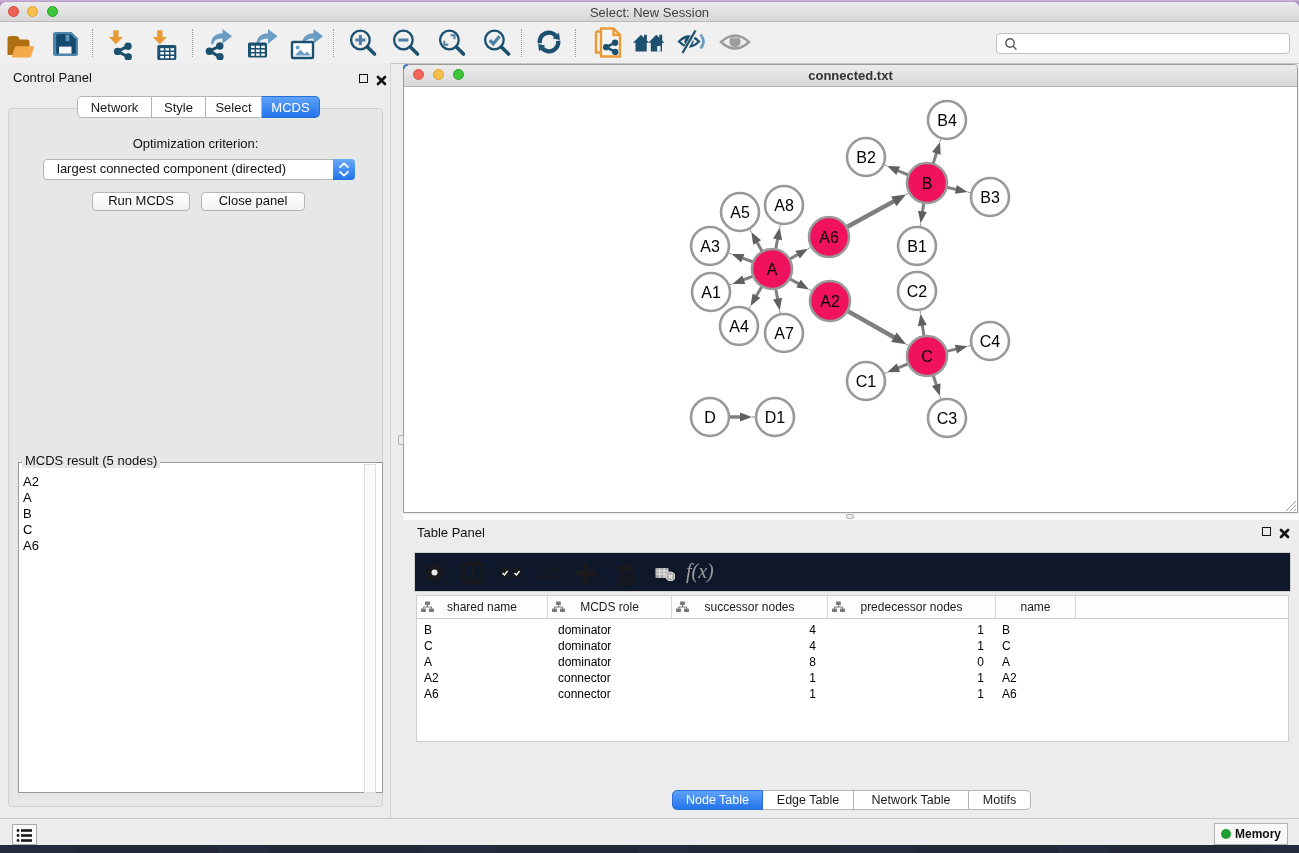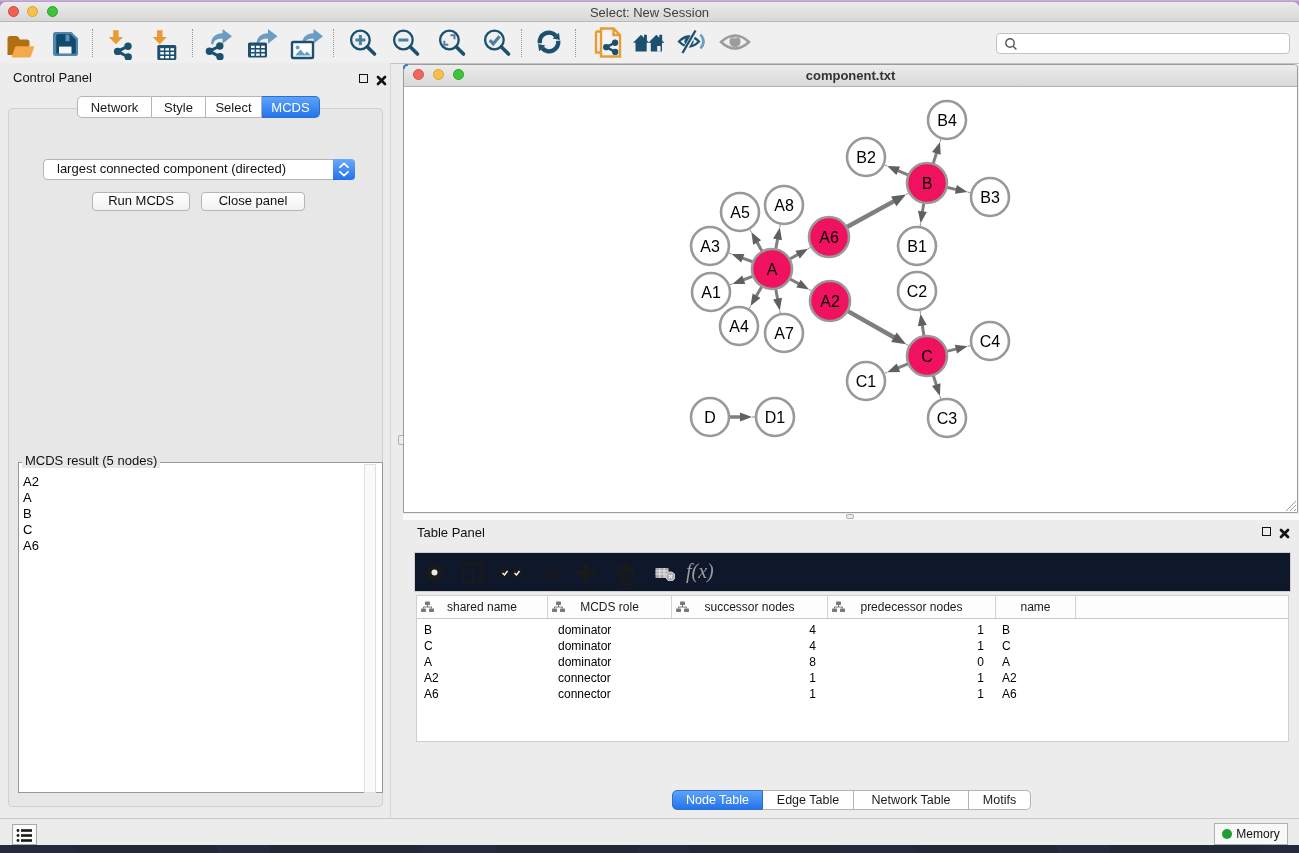--- a/index.html
+++ b/index.html
@@ -99,21 +99,21 @@
 .td { position:absolute; font-size:12px; color:#000; height:16px; line-height:16px; }
 #tp-tabs { position:absolute; left:269px; top:277px; height:20px; display:flex; }
 .tptab { height:20px; line-height:19px; font-size:12.5px; color:#1a1a1a; background:#fff;
   border:1px solid #b4b4b4; border-left:none; text-align:center; }
 .tptab.sel { background:linear-gradient(#5ea3f8,#2374ec); color:#fff; border:1px solid #2a6fd4;
   border-radius:5px 0 0 5px; }
 .tptab:last-child { border-radius:0 5px 5px 0; }
 
 
 #statusbar { position:absolute; left:0; top:816px; width:1299px; height:25px;
-  background:#ececec; border-top:1px solid #c9c9c9; }
+  background:#ececec; border-top:1px solid #c9c9c9;font-weight:bold; }
 #sb-list { position:absolute; left:12px; top:5px; width:25px; height:21px;
   background:#fafafa; border:1px solid #a9a9a9; text-align:center; }
 #sb-mem { position:absolute; left:1214px; top:4px; width:74px; height:22px;
   background:#f8f8f8; border:1px solid #b0b0b0; font-size:12px; color:#111;
   text-align:center; line-height:20px; }
 #sb-mem .dot { display:inline-block; width:10px; height:10px; border-radius:50%;
   background:#1e9e33; margin-right:4px; vertical-align:-1px; }
 .splitknob { position:absolute; background:#ececec; border:1px solid #b0b0b0; border-radius:2px; width:7px; height:8px; z-index:3; }
 </style>
 </head>
@@ -326,20 +326,21 @@
       </div>
   </div>
 
   <div id="leftpanel">
     <div id="cp-title">Control Panel</div>
     <div id="cp-max"></div>
     <div id="cp-close"><svg width="11" height="11" viewBox="0 0 11 11">
           <path d="M2 2 L9 9 M9 2 L2 9" stroke="#141414" stroke-width="2.7" stroke-linecap="round"></path>
         </svg></div>
     <div id="cp-body">
+      <div id="opt-label">Optimization criterion:</div>
       <div id="opt-select">largest connected component (directed)
         <div class="caps"><svg width="22" height="21" viewBox="0 0 22 21">
               <path d="M7 8.2 L11 4.4 L15 8.2" fill="none" stroke="#fff" stroke-width="1.8" stroke-linecap="round" stroke-linejoin="round"></path>
               <path d="M7 12.8 L11 16.6 L15 12.8" fill="none" stroke="#fff" stroke-width="1.8" stroke-linecap="round" stroke-linejoin="round"></path>
             </svg></div>
       </div>
       <div class="btn" id="btn-run">Run MCDS</div>
       <div class="btn" id="btn-close">Close panel</div>
       <div id="mcds-box">
         <div id="mcds-legend">MCDS result (5 nodes)</div>
@@ -354,21 +355,21 @@
         <div class="cptab sel" style="width:58px">MCDS</div>
     </div>
   </div>
 
   <div id="netwin">
     <div style="position:absolute;left:-1px;top:-1px;width:5px;height:5px;border-left:2px solid #4a7dbd;border-top:2px solid #4a7dbd;border-radius:4px 0 0 0;z-index:5"></div>
     <div id="nw-titlebar">
       <div class="ntl" id="ntl-r"></div>
         <div class="ntl" id="ntl-y"></div>
         <div class="ntl" id="ntl-g"></div>
-      <div class="title">component.txt</div>
+      <div class="title">connected.txt</div>
     </div>
     <svg id="graph" width="893" height="425" viewBox="0 0 893 425" font-family="Liberation Sans, sans-serif">
 <line x1="349.3" y1="189.1" x2="338.8" y2="193.0" stroke="#7f7f7f" stroke-width="3"></line>
 <polygon points="328.5,196.9 338.2,188.4 341.3,196.9" fill="#606060"></polygon>
 <line x1="328.5" y1="196.9" x2="325.7" y2="197.9" stroke="#8a8a8a" stroke-width="1"></line>
 <line x1="349.2" y1="175.0" x2="337.9" y2="170.8" stroke="#7f7f7f" stroke-width="3"></line>
 <polygon points="327.6,167.0 340.4,167.0 337.2,175.4" fill="#606060"></polygon>
 <line x1="327.6" y1="167.0" x2="324.8" y2="166.0" stroke="#8a8a8a" stroke-width="1"></line>
 <line x1="358.0" y1="199.3" x2="352.0" y2="209.6" stroke="#7f7f7f" stroke-width="3"></line>
 <polygon points="346.5,219.1 348.6,206.5 356.4,211.0" fill="#606060"></polygon>

